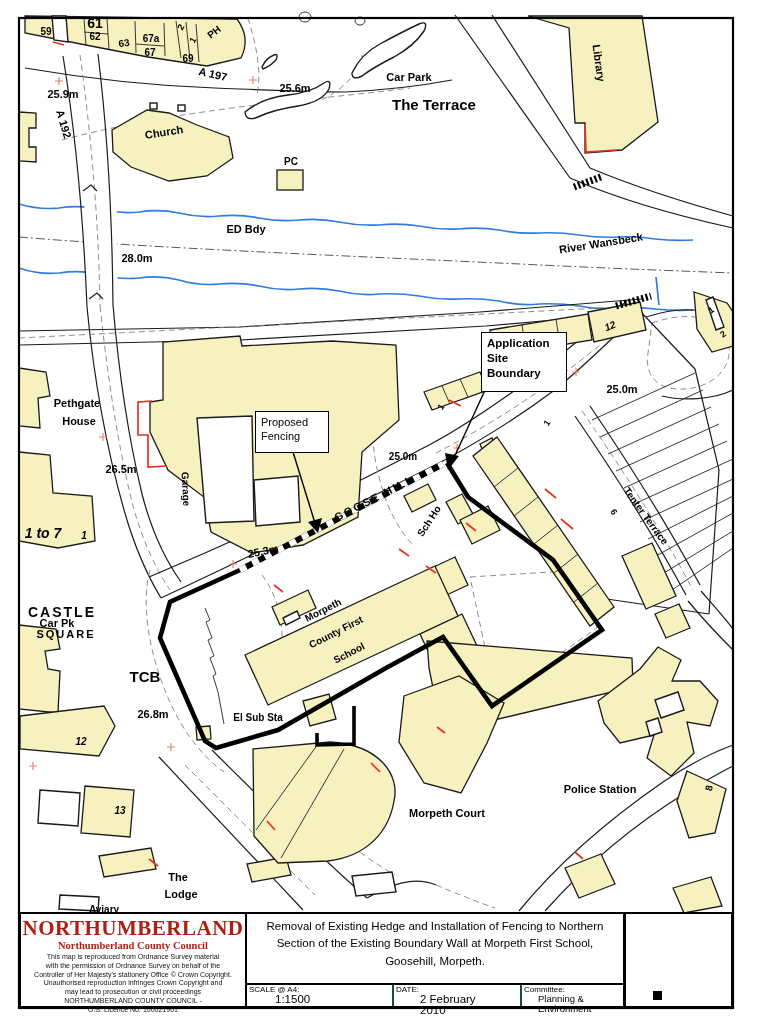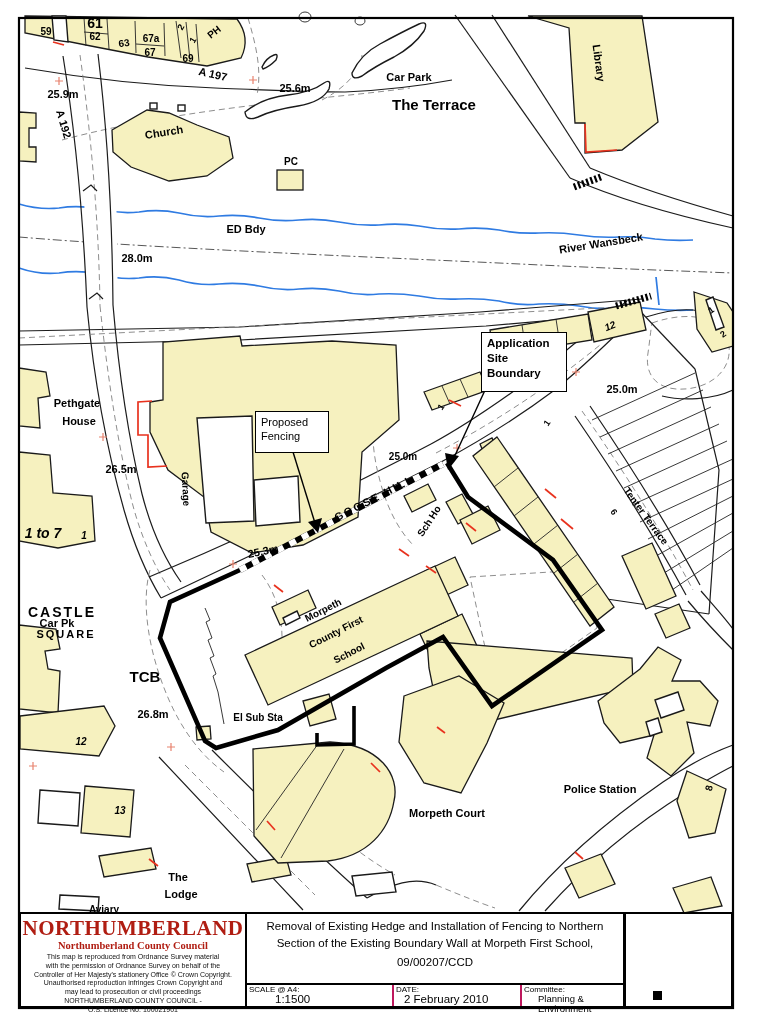--- a/index.html
+++ b/index.html
@@ -40,27 +40,27 @@
   #logo-sub{color:var(--brand_red);font-family:"Liberation Serif", serif;font-size:10.5px;
             font-weight:bold;margin-top:1px;}
   #logo-copy{font-size:7px;line-height:1.25;margin-top:2px;color:#111;}
   #title-box{left:245px;top:912px;width:380px;height:96px;}
   #tb-title{position:absolute;left:0;top:0;right:0;height:71px;text-align:center;
             font-size:11.5px;line-height:1.5;padding-top:4px;}
   #tb-ref{margin-top:1px;}
   #tb-row{position:absolute;left:0;bottom:0;right:0;height:23px;border-top:2px solid #000;
           display:flex;box-sizing:border-box;gap:24px;}
   .tb-cell{position:relative;height:100%;box-sizing:border-box;padding:1px 2px;}
-  .tb-cell + .tb-cell{border-left:2px solid #be185d;}
+  .tb-cell + .tb-cell{border-left:2px solid #14532d;}
   #cell-scale{width:121px;}
   #cell-date{width:104px;}
   #cell-comm{flex:1;}
   .tb-lab{font-size:8px;line-height:8px;display:block;}
   .tb-val{font-size:11.5px;line-height:11px;margin-left:26px;}
-  #cell-date .tb-val{margin-left:8px;}
+  #cell-date .tb-val{margin-left:24px;}
   #cell-comm .tb-val{font-size:9.5px;margin-left:14px;line-height:10px;}
   #extra-box{left:624px;top:912px;width:109px;height:96px;}
   #north-dot{position:absolute;left:27px;top:77px;width:9px;height:9px;background:#000;}
 </style>
 </head>
 <body>
 
 <div id="stage">
 
   <svg id="map-svg" width="770" height="1024" viewBox="0 0 770 1024">
@@ -356,21 +356,21 @@
         <div>may lead to prosecution or civil proceedings</div>
         <div>NORTHUMBERLAND COUNTY COUNCIL -</div>
         <div>O.S. Licence No. 100021901</div>
       </div>
   </div>
 
   <div id="title-box" class="tb">
     <div id="tb-title">
       <div>Removal of Existing Hedge and Installation of Fencing to Northern</div>
       <div>Section of the Existing Boundary Wall at Morpeth First School,</div>
-      <div id="tb-ref">09/00207/CCD</div>
+      <div>Goosehill, Morpeth.</div>
     </div>
     <div id="tb-row">
       <div id="cell-scale" class="tb-cell">
         <span class="tb-lab">SCALE @ A4:</span>
         <div class="tb-val">1:1500</div>
       </div>
       <div id="cell-date" class="tb-cell">
         <span class="tb-lab">DATE:</span>
         <div class="tb-val">2 February 2010</div>
       </div>

